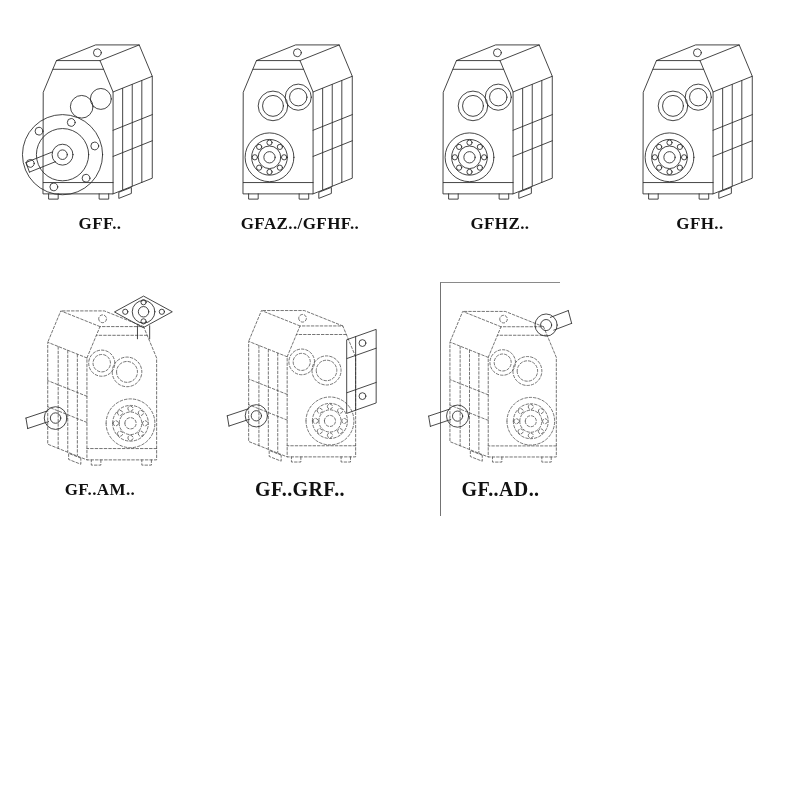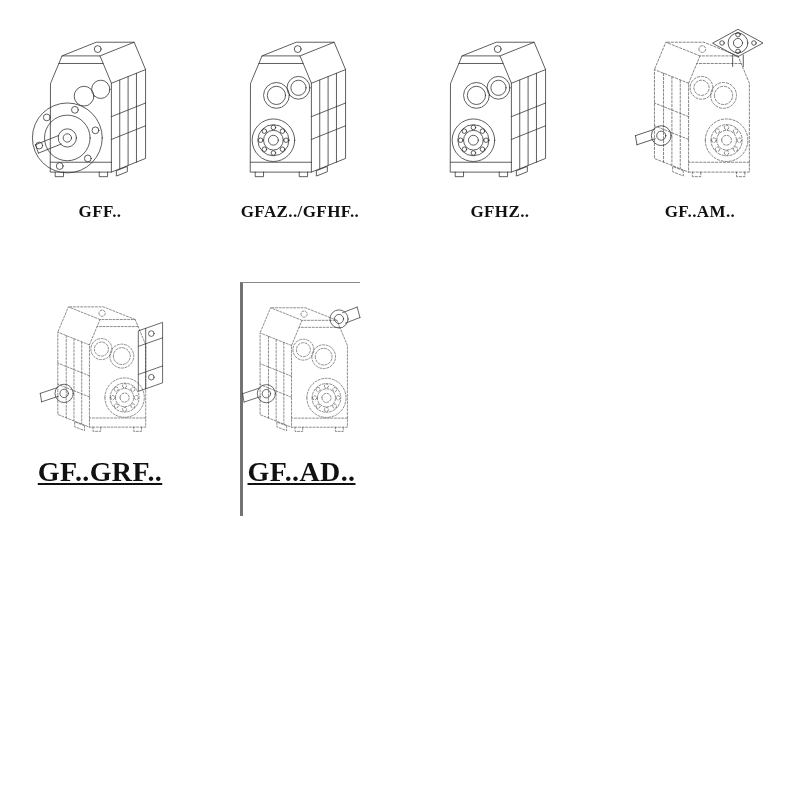--- a/index.html
+++ b/index.html
@@ -17,21 +17,21 @@
     box-sizing:border-box;
     display:flex;
     flex-direction:column;
     align-items:center;
     justify-content:space-between;
     padding:8px 0 12px 0;
     position:relative;
   }
 
   .cell-bordered {
-    border-left:3px solid #737373;
+    border-left:1px solid #737373;
     border-top:1px solid #8a8a8a;
   }
 
   svg.drawing {
     stroke:#2b2b2b;
     stroke-width:1;
     fill:none;
     stroke-linecap:round;
     stroke-linejoin:round;
   }
@@ -49,24 +49,24 @@
   }
 
   .label {
     font-family:"Liberation Serif", serif;
     font-weight:700;
     font-size:17px;
     letter-spacing:0.4px;
     color:#111111;
     text-align:left;
     line-height:1.1;
-    margin:16px;
-  }
-
-  .label-lg { font-size:28px;text-decoration:underline; }
+    margin:4px;
+  }
+
+  .label-lg { font-size:20px; }
 
   .defs-holder { position:absolute; width:0; height:0; overflow:hidden; }
 </style>
 </head>
 <body>
 
 <svg class="defs-holder" width="0" height="0" aria-hidden="true">
   <defs>
 
     <g id="g-housing">
@@ -200,20 +200,27 @@
 
   <figure class="cell">
     <svg class="drawing" viewBox="0 0 190 215" width="186" height="210">
       <use href="#g-housing"></use>
         <use href="#g-bores"></use>
     </svg>
     <figcaption class="label">GFHZ..</figcaption>
   </figure>
 
 
+  <figure class="cell">
+    <svg class="drawing" viewBox="0 0 190 215" width="186" height="210">
+      <use href="#g-housing"></use>
+        <use href="#g-bores"></use>
+    </svg>
+    <figcaption class="label">GFH..</figcaption>
+  </figure>
 
 
   <figure class="cell">
     <svg class="drawing" viewBox="0 0 190 215" width="186" height="210">
       <g class="dashed">
         <use href="#g-housing" transform="translate(190 0) scale(-1 1)"></use>
         <use href="#g-bores" transform="translate(190 0) scale(-1 1)"></use>
       </g>
       <g class="solidpart">
         <use href="#g-plate"></use>

